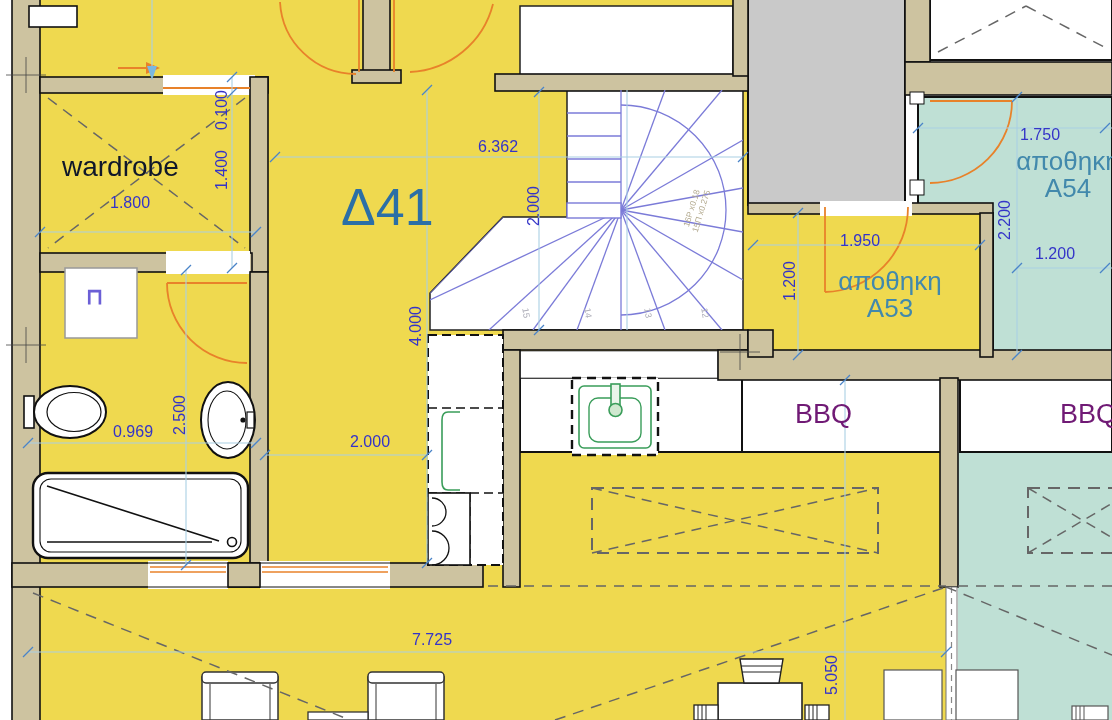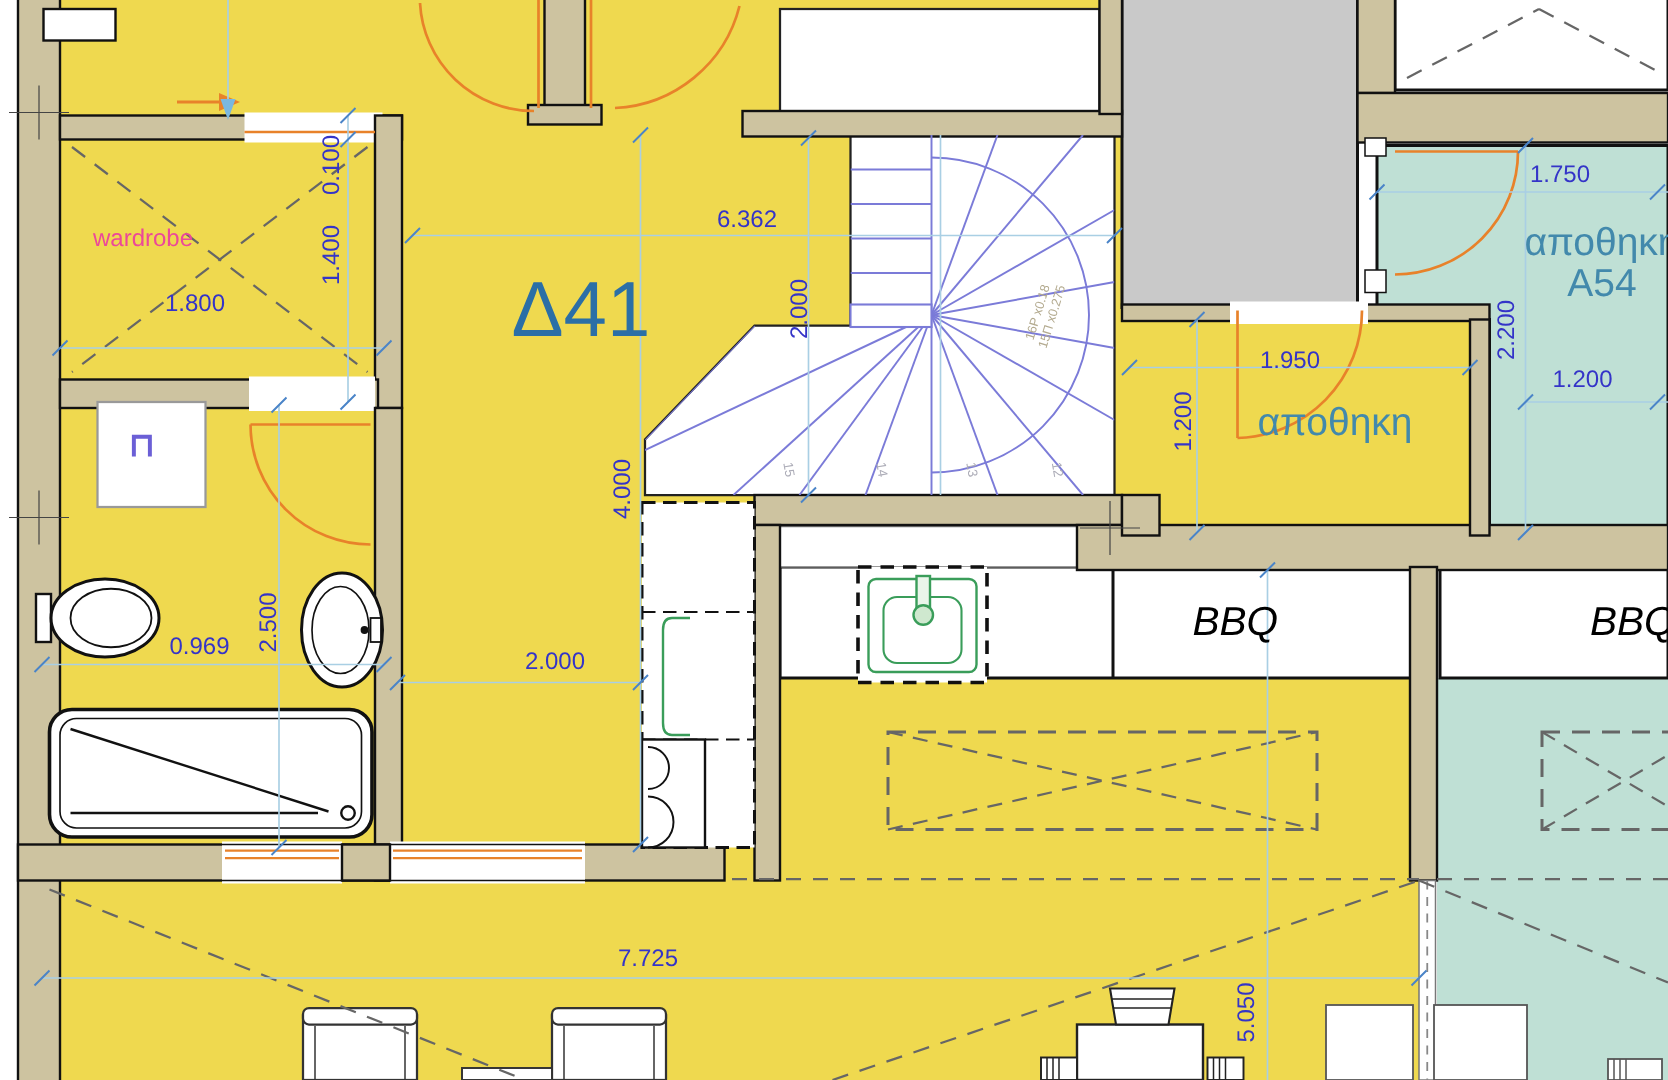--- a/index.html
+++ b/index.html
@@ -2,24 +2,24 @@
 <html><head>
 <meta charset="utf-8">
 <style>
   html,body{margin:0;padding:0;background:#fff;}
   #plan{position:relative;width:1112px;height:720px;overflow:hidden;background:#fff;
         font-family:"Liberation Sans",sans-serif;}
   #plan svg{position:absolute;left:0;top:0;}
   .dim{position:absolute;color:#3434C8;font-size:16px;white-space:nowrap;}
   .dim.rot{width:60px;text-align:center;transform:rotate(-90deg);transform-origin:center;}
   .rlabel{position:absolute;white-space:nowrap;line-height:1.05;}
-  .lbl-wardrobe{color:#ec4899;font-size:16px;}
+  .lbl-wardrobe{color:#0f172a;font-size:28px;}
   .lbl-unit{color:#2B6FA6;font-size:52px;font-weight:normal;}
   .lbl-storage{color:#4289AC;font-size:26px;text-align:center;width:130px;}
-  .lbl-bbq{color:#000000;font-size:27px;font-style:italic;}
+  .lbl-bbq{color:#701a75;font-size:27px;}
   .washer-sym{position:absolute;color:#6B5FD6;font-size:22px;font-weight:bold;}
   .stair-note{position:absolute;color:#B3AA8F;font-size:8.5px;transform:rotate(-73deg);
               transform-origin:center;text-align:center;line-height:1.15;}
   .stair-num{position:absolute;color:#ADADB8;font-size:9px;transform:rotate(80deg);}
 </style>
 </head>
 <body>
 
 <div id="plan">
 
@@ -258,38 +258,39 @@
     <path stroke="#4A84C8" stroke-width="1.3" d="M35,237 L45,227 M251,237 L261,227 M227,98 L237,88 M227,273 L237,263 M227,82 L237,72 M270,162 L280,152 M738,162 L748,152 M534,97 L544,87 M534,335 L544,325 M422,95 L432,85 M422,568 L432,558 M260,460 L270,450 M422,460 L432,450 M23,448 L33,438 M251,448 L261,438 M181,275 L191,265 M181,570 L191,560 M913,133 L923,123 M1100,133 L1110,123 M1012,102 L1022,92 M1012,360 L1022,350 M1012,273 L1022,263 M1100,273 L1110,263 M748,250 L758,240 M975,250 L985,240 M793,218 L803,208 M793,360 L803,350 M23,657 L33,647 M941,657 L951,647 M840,385 L850,375"></path>
   </g>
 
   <path stroke="#444" stroke-width="0.8" d="M6,75 H46 M26,57 V93 M6,345 H46 M26,327 V363 M720,352 H760 M740,334 V370"></path>
 </svg>
 
   <div class="rlabel lbl-wardrobe" style="left:62px;top:152px">wardrobe</div>
   <div class="rlabel lbl-unit" style="left:341px;top:180px">Δ41</div>
   <div class="rlabel lbl-storage" style="left:825px;top:268px">
     <div>αποθηκη</div>
+    <div>A53</div>
   </div>
   <div class="rlabel lbl-storage" style="left:1008px;top:148px;width:120px">
     <div>αποθηκη</div>
     <div>A54</div>
   </div>
   <div class="rlabel lbl-bbq" style="left:795px;top:400px">BBQ</div>
   <div class="rlabel lbl-bbq" style="left:1060px;top:400px">BBQ</div>
 
   <div class="dim" style="left:110px;top:194px">1.800</div>
   <div class="dim rot" style="left:192px;top:101px">0.100</div>
   <div class="dim rot" style="left:192px;top:161px">1.400</div>
   <div class="dim" style="left:478px;top:138px">6.362</div>
   <div class="dim rot" style="left:504px;top:197px">2.000</div>
   <div class="dim rot" style="left:386px;top:317px">4.000</div>
   <div class="dim" style="left:350px;top:433px">2.000</div>
   <div class="dim" style="left:113px;top:423px">0.969</div>
   <div class="dim rot" style="left:150px;top:406px">2.500</div>
-  <div class="dim" style="left:1020px;top:108px">1.750</div>
+  <div class="dim" style="left:1020px;top:126px">1.750</div>
   <div class="dim rot" style="left:975px;top:211px">2.200</div>
   <div class="dim" style="left:1035px;top:245px">1.200</div>
   <div class="dim" style="left:840px;top:232px">1.950</div>
   <div class="dim rot" style="left:760px;top:272px">1.200</div>
   <div class="dim" style="left:412px;top:631px">7.725</div>
   <div class="dim rot" style="left:802px;top:666px">5.050</div>
 
   <div class="stair-note" style="left:665px;top:200px;width:64px">
     <div>16P x0.18</div>
     <div>15Π x0.275</div>

